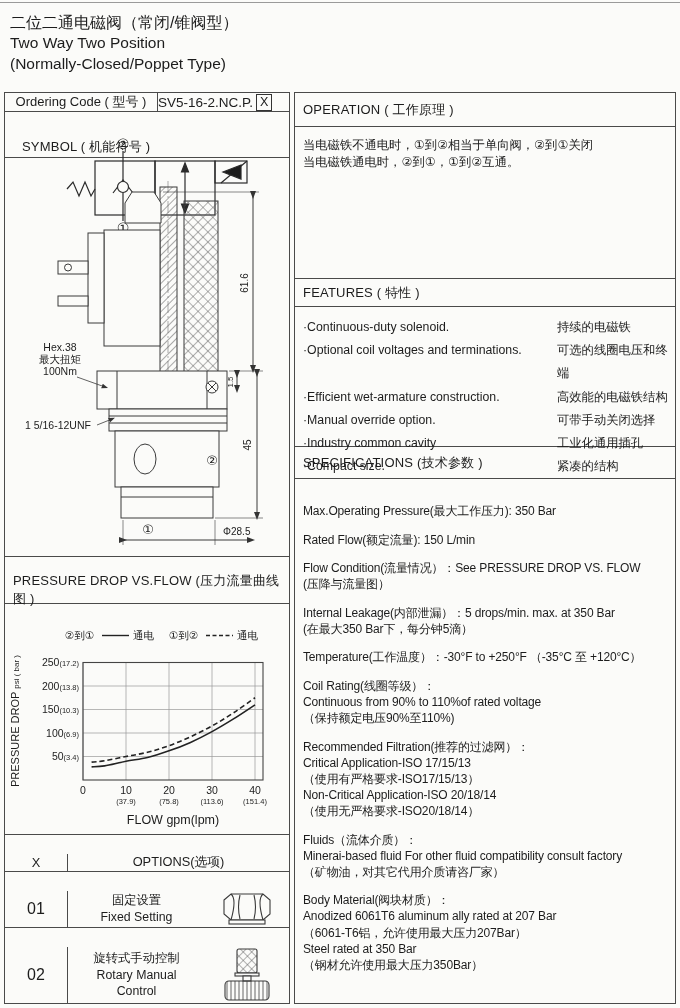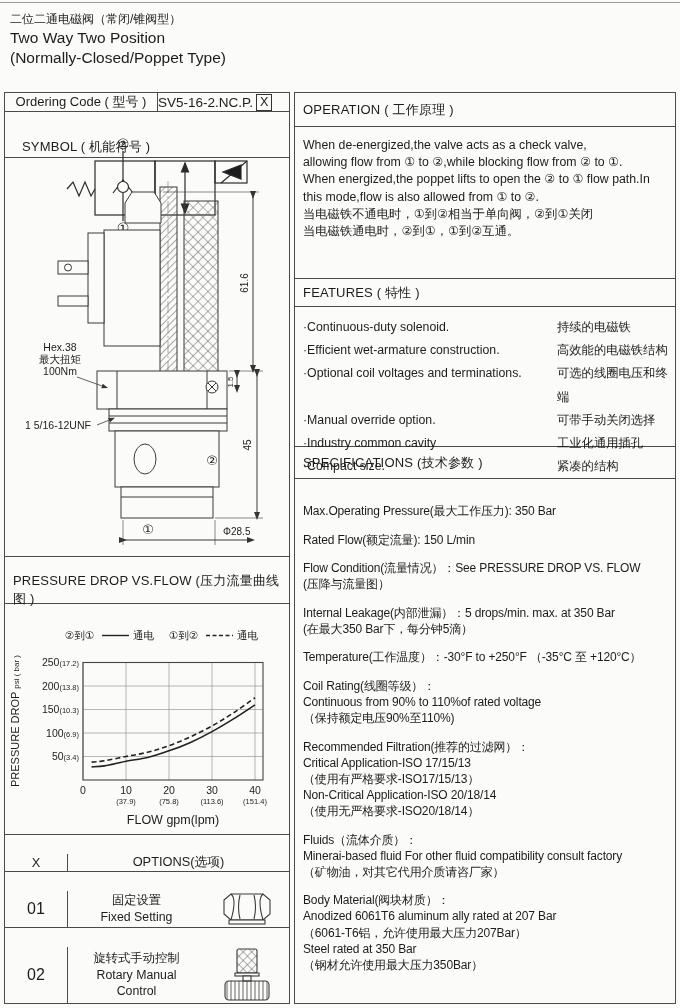--- a/index.html
+++ b/index.html
@@ -1,19 +1,19 @@
 <!DOCTYPE html>
 <html><head>
 <meta charset="utf-8">
 <style>
   html,body{margin:0;padding:0;}
   body{width:680px;height:1008px;background:#fbfbf9;font-family:"Liberation Sans","DejaVu Sans",sans-serif;color:#1c1c1c;position:relative;overflow:hidden;}
   .topline{position:absolute;top:2px;left:0;width:680px;height:1px;background:#9a9a9a;}
   .title-block{position:absolute;top:12px;left:10px;line-height:1.32;}
-  .title-zh{font-size:12px;}
+  .title-zh{font-size:16px;}
   .title-en{font-size:15.5px;}
   .panel{position:absolute;top:92px;border:1px solid #4a4a4a;background:transparent;box-sizing:border-box;display:flex;flex-direction:column;}
   #left-panel{left:4px;width:286px;height:912px;gap:19px;}
   #right-panel{left:294px;width:382px;height:912px;justify-content:flex-end;}
   .bb{border-bottom:1px solid #4a4a4a;}
   .sec-header{font-size:13px;display:flex;align-items:center;padding-left:8px;letter-spacing:.2px;}
   
   .row-ordering{height:36px;display:flex;box-sizing:border-box;font-size:13px;}
   .ord-label{width:152px;border-right:1px solid #4a4a4a;display:flex;align-items:center;justify-content:center;}
   .ord-code{flex:1;display:flex;align-items:center;justify-content:flex-start;font-size:13.5px;}
@@ -256,42 +256,38 @@
     </div>
   </div>
 
 </div>
 
 <div class="panel" id="right-panel">
 
   <div class="row-op-header bb sec-header">OPERATION ( 工作原理 )</div>
 
   <div class="row-op-text bb">
-    <div class="pre">When de-energized,the valve acts as a check valve,
-allowing flow from ① to ②,while blocking flow from ② to ①.
-When energized,the poppet lifts to open the ② to ① flow path.In
-this mode,flow is also allowed from ① to ②.</div>
     <div class="pre op-zh">当电磁铁不通电时，①到②相当于单向阀，②到①关闭
 当电磁铁通电时，②到①，①到②互通。</div>
   </div>
 
   <div class="row-feat-header bb sec-header">FEATURES ( 特性 )</div>
 
   <div class="row-features bb">
     <div class="feat-row">
         <div class="feat-en">·Continuous-duty  solenoid.</div>
         <div class="feat-zh">持续的电磁铁</div>
       </div>
     <div class="feat-row">
+        <div class="feat-en">·Optional coil voltages and terminations.</div>
+        <div class="feat-zh">可选的线圈电压和终端</div>
+      </div>
+    <div class="feat-row">
         <div class="feat-en">·Efficient wet-armature construction.</div>
         <div class="feat-zh">高效能的电磁铁结构</div>
-      </div>
-    <div class="feat-row">
-        <div class="feat-en">·Optional coil voltages and terminations.</div>
-        <div class="feat-zh">可选的线圈电压和终端</div>
       </div>
     <div class="feat-row">
         <div class="feat-en">·Manual override option.</div>
         <div class="feat-zh">可带手动关闭选择</div>
       </div>
     <div class="feat-row">
         <div class="feat-en">·Industry common cavity</div>
         <div class="feat-zh">工业化通用插孔</div>
       </div>
     <div class="feat-row">

